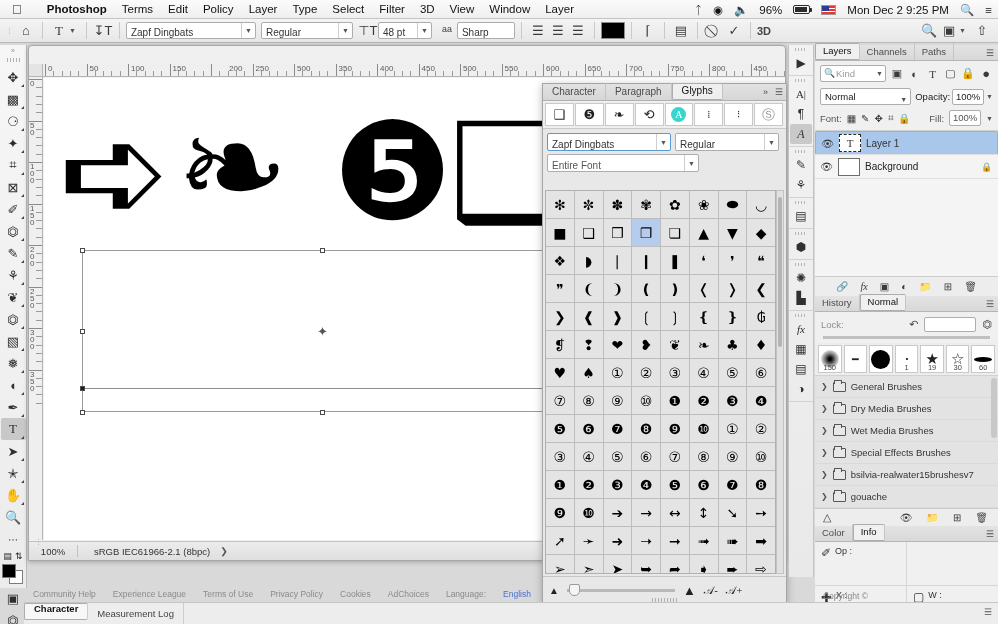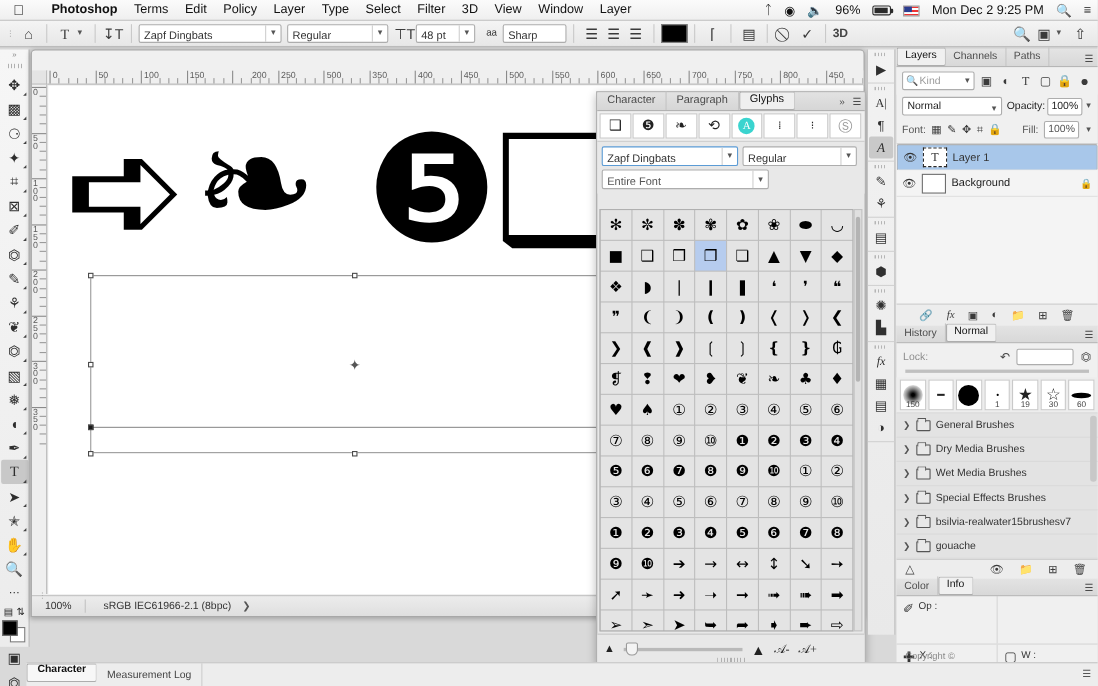--- a/index.html
+++ b/index.html
@@ -925,20 +925,30 @@
           <span style="font-size:12px">▢</span>
           <span style="display:flex;flex-direction:column;gap:2px">
             <span>W :</span>
             <span>H :</span>
           </span>
         </div>
       </div>
     </div>
   </div>
 
+  <div class="webfooter">
+    <span>Community Help</span>
+    <span>Experience League</span>
+    <span>Terms of Use</span>
+    <span>Privacy Policy</span>
+    <span>Cookies</span>
+    <span>AdChoices</span>
+    <span>Language:</span>
+    <span class="lang">English</span>
+  </div>
   <div class="copyr">Copyright ©</div>
 
   <div class="timeline">
     <span class="tltab sel">Character</span>
     <span class="tltab">Measurement Log</span>
     <span class="tlmenu">☰</span>
   </div>
 
 </div>
 

